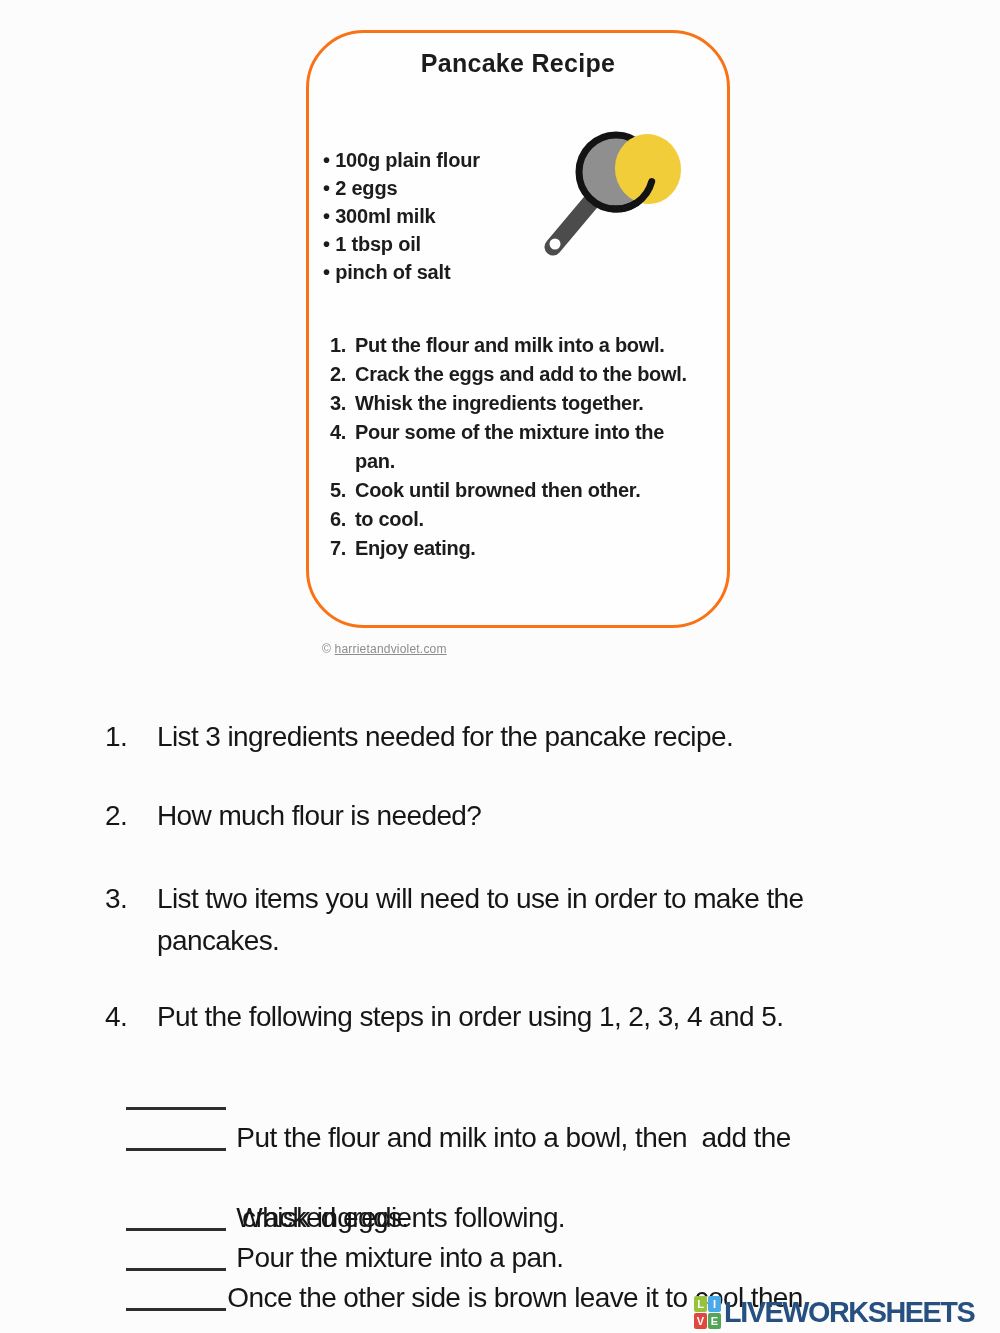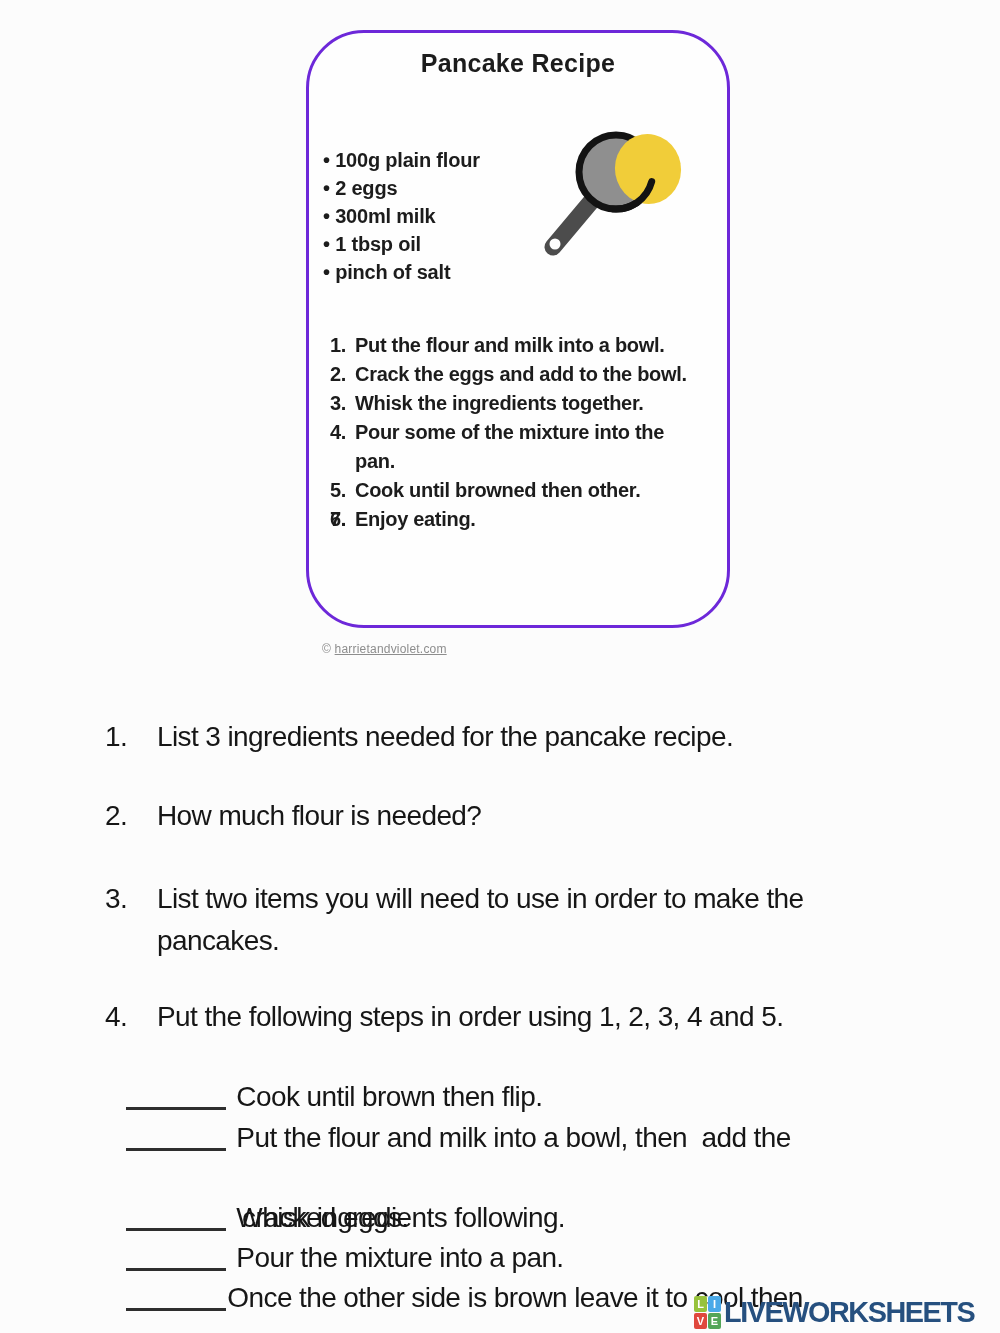--- a/index.html
+++ b/index.html
@@ -4,21 +4,21 @@
 <style>
   html,body{margin:0;padding:0}
   body{
     width:1000px;height:1333px;position:relative;overflow:hidden;
     background:#fcfcfc;color:#1c1c1c;
     font-family:"Liberation Sans", sans-serif;
   }
   
   .card{
     position:absolute;left:306px;top:30px;width:424px;height:598px;
-    background:#fefefe;border:3px solid #6d28d9;border-radius:58px;
+    background:#fefefe;border:3px solid #f97316;border-radius:58px;
     box-sizing:border-box;
   }
   .card-title{
     text-align:center;margin-top:15px;font-size:25px;font-weight:700;
     letter-spacing:.3px;line-height:30px;
   }
   .ingredients{
     position:absolute;left:14px;top:97px;
     font-size:20px;font-weight:700;line-height:28px;letter-spacing:-.2px;margin-top:16px;
   }
@@ -109,21 +109,21 @@
     <div class="step">
       <span class="num">3.</span><span class="l1">Whisk the ingredients together.</span><span class="l2"></span>
     </div>
     <div class="step">
       <span class="num">4.</span><span class="l1">Pour some of the mixture into the</span><span class="l2">pan.</span>
     </div>
     <div class="step">
       <span class="num">5.</span><span class="l1">Cook until browned then other.</span><span class="l2"></span>
     </div>
     <div class="step">
-      <span class="num">6.</span>
+      <span class="num">6.</span><span class="l2">to cool.</span>
     </div>
     <div class="step">
       <span class="num">7.</span><span class="l1">Enjoy eating.</span><span class="l2"></span>
     </div>
   </div>
 </div>
 
 <div class="credit">
   <span>©</span>
   <span class="link">harrietandviolet.com</span>
@@ -152,21 +152,21 @@
 </div>
 <div class="q" style="top:996px">
   <span class="qnum">4.</span>
   <div class="qtext">
     <span>Put the following steps in order using 1, 2, 3, 4 and 5.</span>
     <span class="qcont"></span>
   </div>
 </div>
 
 <div class="ord" style="top:1037px">
-  <span class="blank"></span><span class="otext">Cook until brown then flip.</span>
+  <span class="blank"></span>
   <span class="ocont"></span>
 </div>
 <div class="ord" style="top:1078px">
   <span class="blank"></span><span class="otext">Put the flour and milk into a bowl, then  add the</span>
   <span class="ocont">cracked eggs.</span>
 </div>
 <div class="ord" style="top:1158px">
   <span class="blank"></span><span class="otext">Whisk ingredients following.</span>
   <span class="ocont"></span>
 </div>

